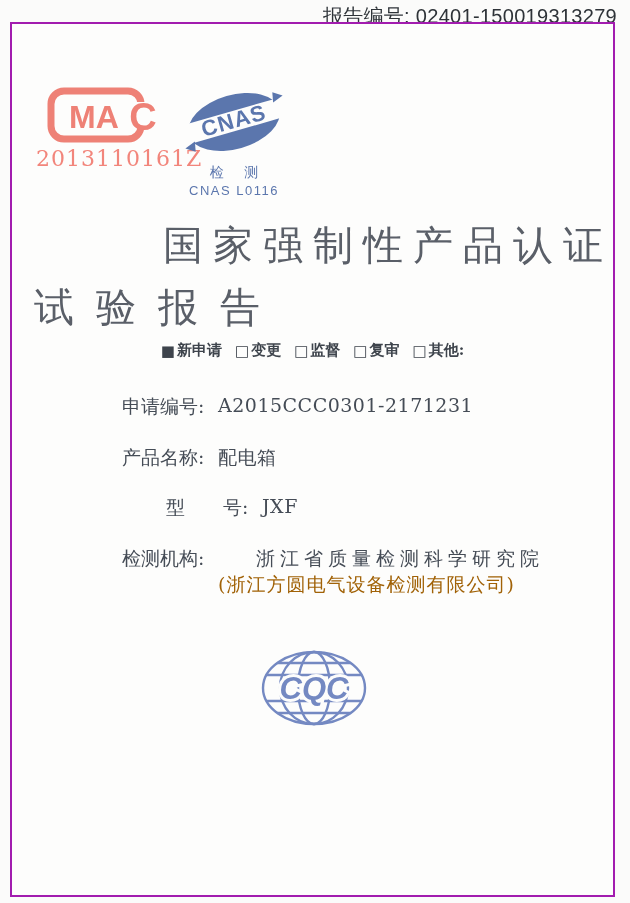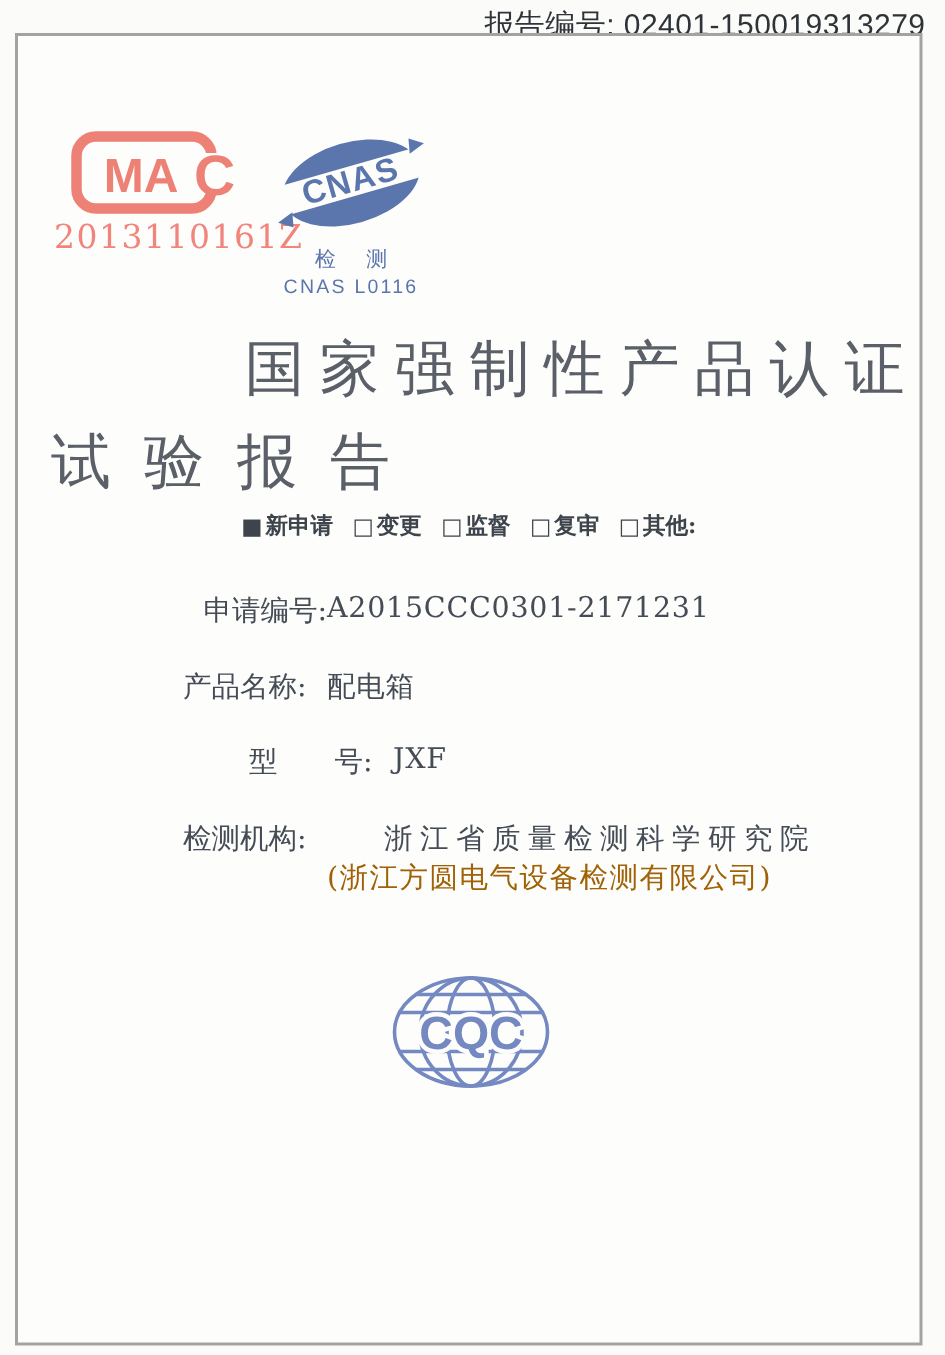--- a/index.html
+++ b/index.html
@@ -8,21 +8,21 @@
     background:#fbfbfa;
     font-family:"DejaVu Serif", serif;
   }
   .report-no{
     position:absolute;top:3px;right:13px;
     font-family:"Liberation Sans", sans-serif;
     font-size:20px;color:#2e3338;letter-spacing:.3px;
   }
   .frame{
     position:absolute;left:10px;top:22px;width:601px;height:871px;
-    border:2px solid #a3a3a3;background:#fdfdfc;
+    border:2px solid #a21caf;background:#fdfdfc;
   }
   
   .cma{position:absolute;left:24px;top:62px;width:132px;text-align:center;}
   .cma svg{display:block;margin:0 auto;}
   .cma-number{
     margin-top:2px;font-size:22px;color:#f2857b;letter-spacing:1px;
     font-family:"DejaVu Serif", serif;
   }
   
   .cnas{position:absolute;left:158px;top:60px;width:128px;text-align:center;color:#5b76ad;}
@@ -47,28 +47,28 @@
     font-size:15px;font-weight:600;color:#3e444c;white-space:nowrap;
   }
   .cbrow .cb{display:flex;align-items:center;gap:2px;}
   
   .field{
     position:absolute;left:110px;display:flex;
     font-size:19px;color:#454c56;white-space:nowrap;
   }
   .flabel{width:96px;flex:0 0 96px;font-weight:500;}
   .fvalue{letter-spacing:.5px;}
-  .f1{top:370px;text-align:right;}
+  .f1{top:370px;}
   .f2{top:421px;}
   .f3{top:471px;margin-left:44px;}
   .f4{top:522px;gap:38px;}
   .f4b{top:548px;left:206px;font-size:19px;color:#a16207;position:absolute;letter-spacing:1px;white-space:nowrap;}
   .ls-wide{letter-spacing:5px;}
   
-  .cqc{position:absolute;left:249px;top:626px;}
+  .cqc{position:absolute;left:249px;top:626px;font-style:italic;}
   svg text{font-family:"Liberation Sans", sans-serif;}
 </style>
 </head>
 <body>
 
 <div class="report-no">
   <span>报告编号:</span>
   <span>02401-150019313279</span>
 </div>
 

